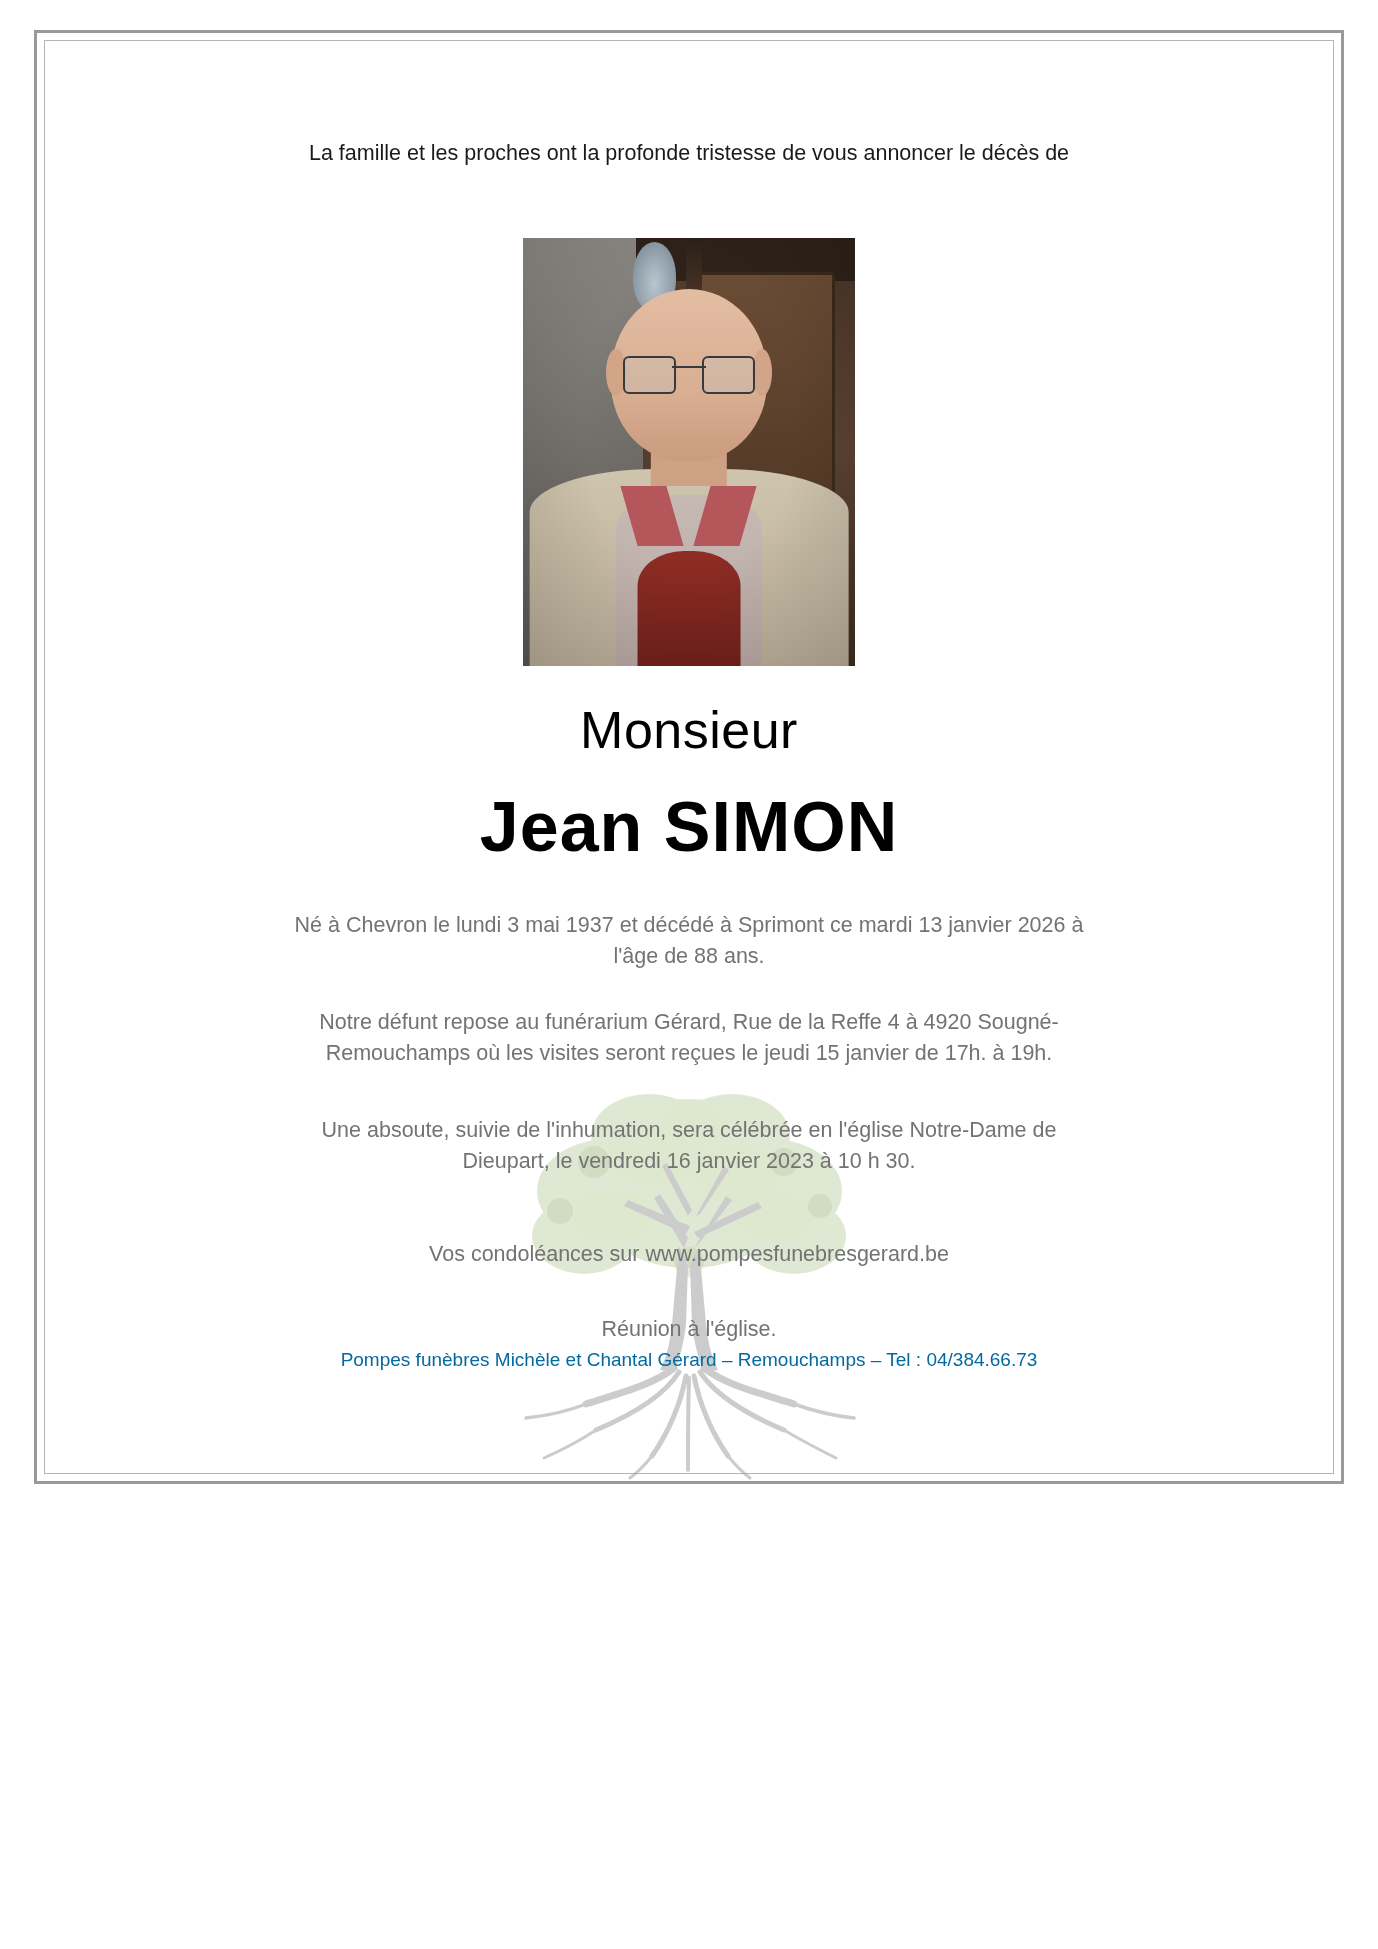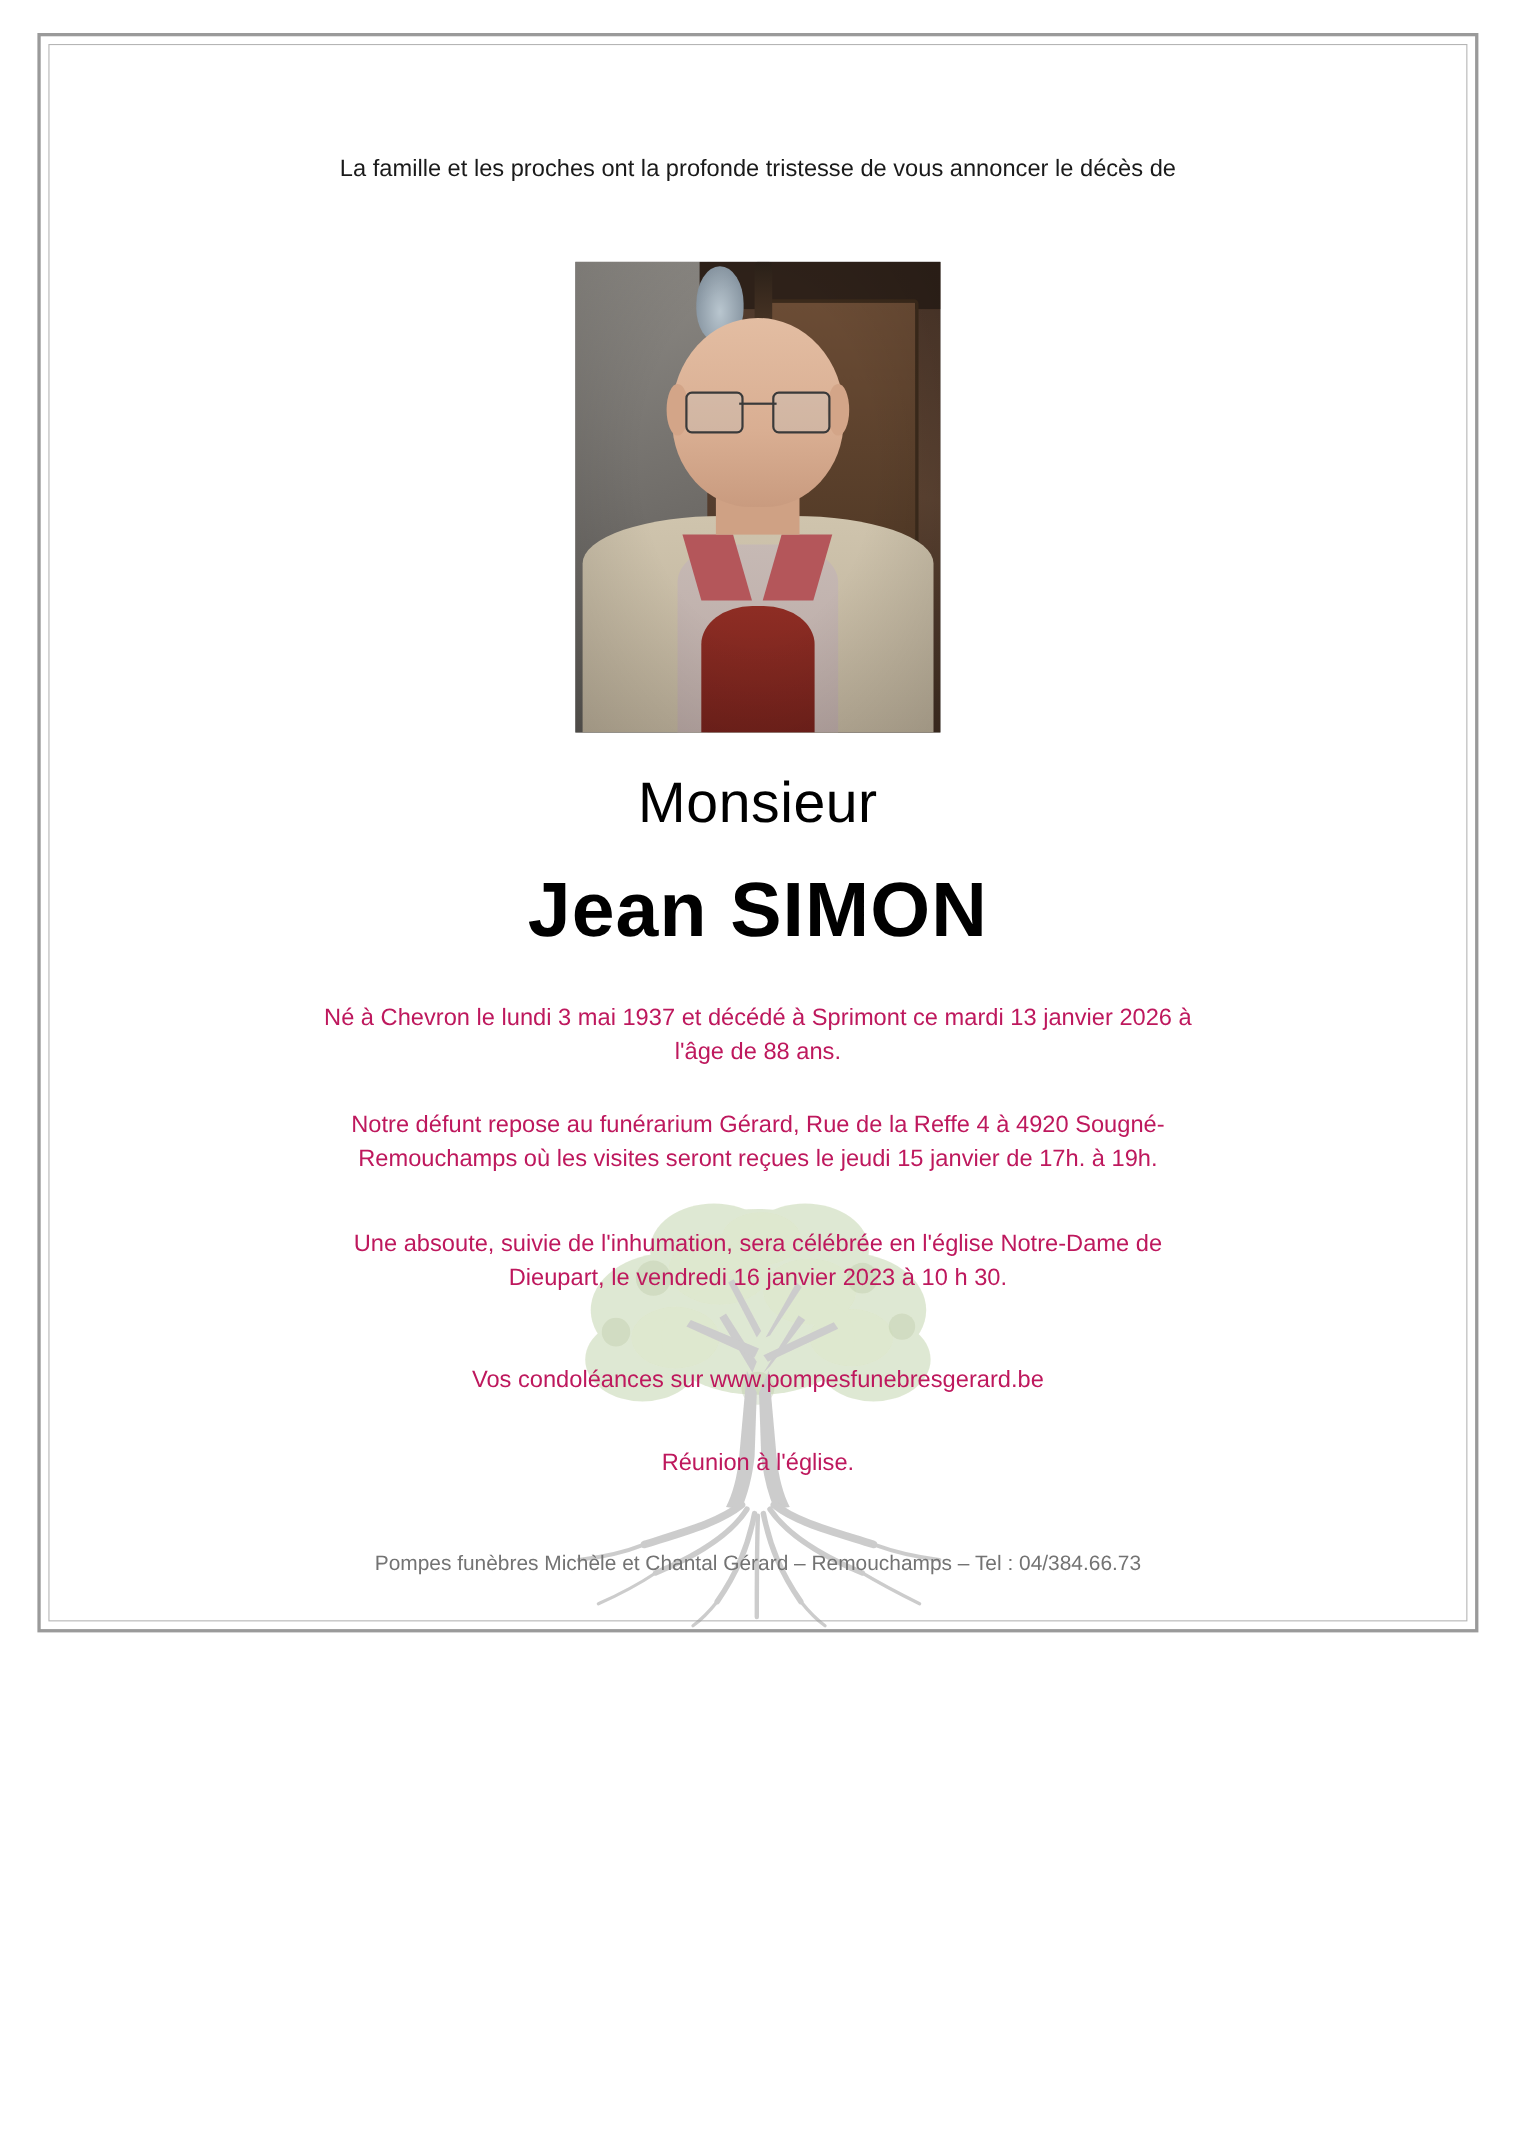--- a/index.html
+++ b/index.html
@@ -176,31 +176,30 @@
     font-weight: bold;
     letter-spacing: 1px;
     line-height: 1.1;
     text-align: center;
   }
 
   .para {
     font-size: 21.5px;
     line-height: 1.45;
     margin: 0 auto;
-    color: #be185d;
+    color: #737373;
   }
   .p-birth { margin-top: 44px; max-width: 830px; }
   .p-repose { margin-top: 34px; max-width: 820px; }
   .p-absoute { margin-top: 46px; max-width: 810px; }
   .p-reunion { margin-top: 44px; }
   .p-condol { margin-top: 62px; }
   .p-footer {
-    margin-top: 62px;
     font-size: 19px;
-    color: #737373;
+    color: #0369a1;
   }
 
   
   .tree {
     position: absolute;
     left: 50%;
     transform: translateX(-50%);
     bottom: 18px;
     width: 430px;
     height: 430px;

